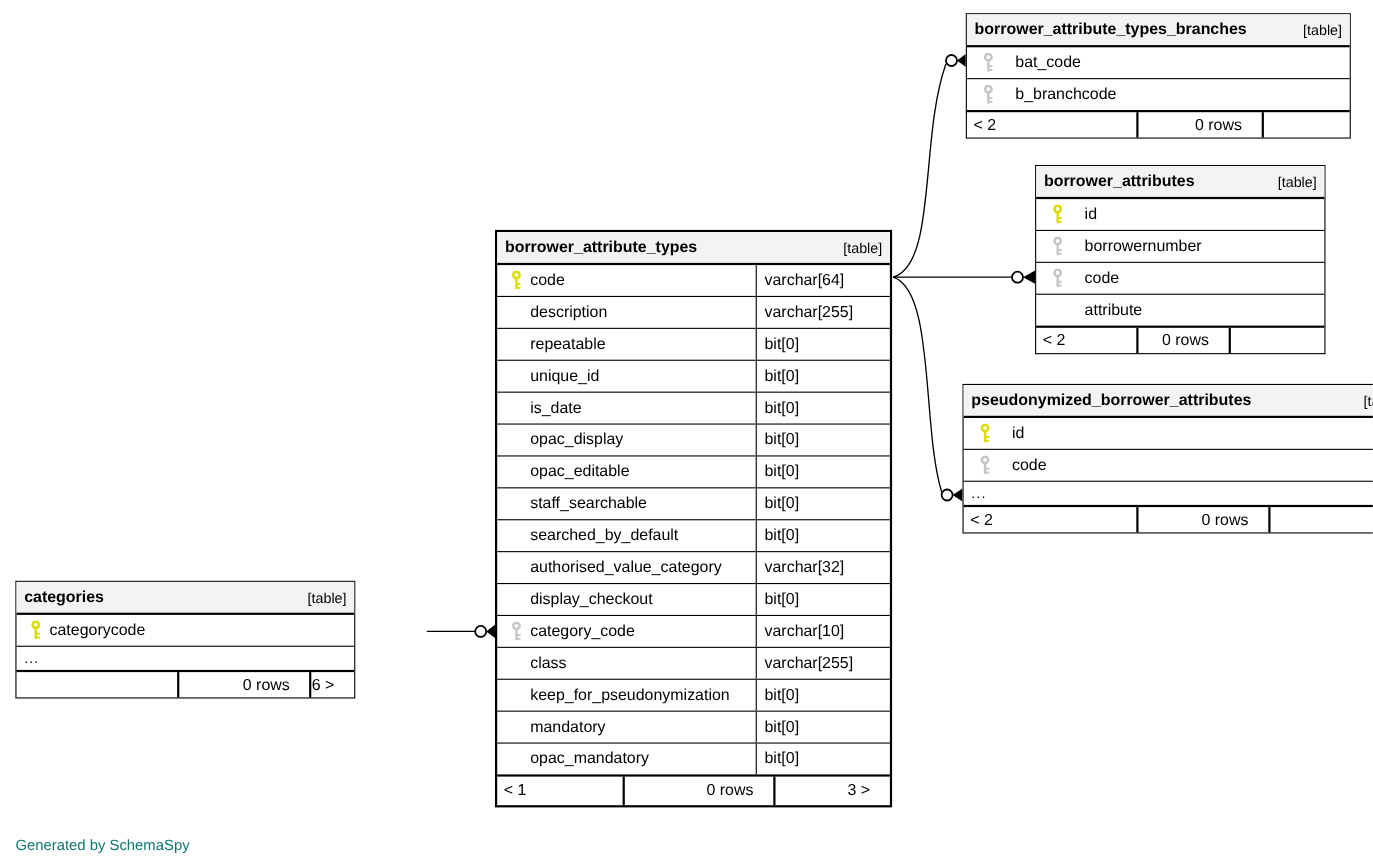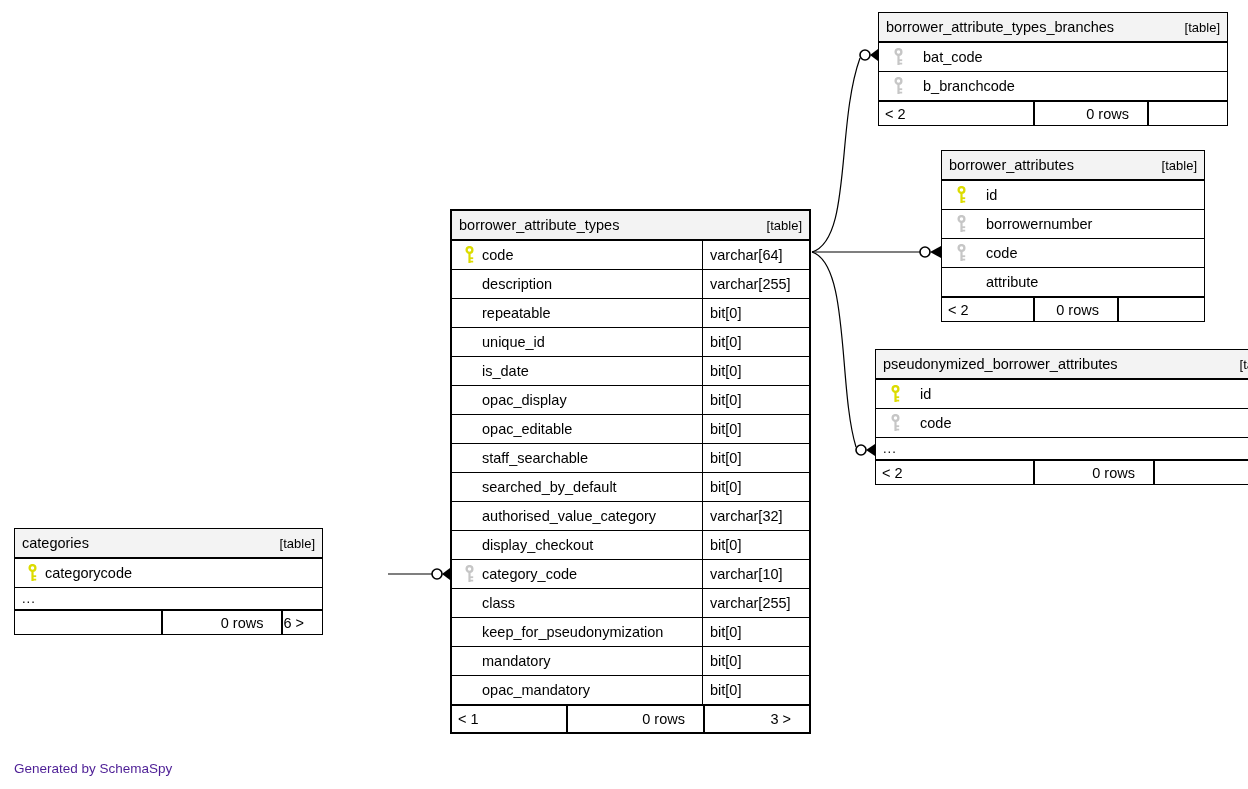--- a/index.html
+++ b/index.html
@@ -6,48 +6,48 @@
   body{
     width:1248px;height:789px;position:relative;background:#ffffff;
     font-family:"Liberation Sans",sans-serif;font-size:14.5px;color:#000;
     overflow:hidden;
   }
   #wires{position:absolute;left:0;top:0;z-index:0}
   .tbl{position:absolute;background:#fff;border:1px solid #000;box-sizing:border-box;z-index:1}
   .tbl.main{border-width:2px}
   .thead{display:flex;justify-content:space-between;align-items:center;height:28px;
     border-bottom:2px solid #000;background:#f3f3f3;padding:0 7px;cursor:pointer}
-  .title{font-weight:normal;white-space:nowrap}
+  .title{font-weight:bold;white-space:nowrap}
   .tag{font-size:13px;white-space:nowrap}
   .row{display:flex;align-items:center;height:28px;border-top:1px solid #000;padding-left:12px}
   .row.first{border-top:none}
   .key{width:11px;height:18px;margin-right:7px;flex:none}
   .tbl.wide .row{padding-left:14px}
   .tbl.wide .key{margin-right:19px}
   .key svg{display:block}
   .key.pk circle,.key.pk line{stroke:#dcdc00}
   .key.fk circle,.key.fk line{stroke:#c6c6c6}
   .cname{flex:1;white-space:nowrap}
-  .ctype{width:107px;flex:none;align-self:stretch;display:flex;align-items:center;
+  .ctype{width:122px;flex:none;align-self:stretch;display:flex;align-items:center;
     border-left:1px solid #000;padding-left:7px;box-sizing:border-box;white-space:nowrap}
   .erow{display:flex;align-items:center;height:21px;border-top:1px solid #000;
     padding-left:7px;font-size:13px;letter-spacing:1px}
   .tfoot{display:flex;align-items:stretch;border-top:2px solid #000;height:23px}
   .tbl.main .tfoot{height:26px}
   .fc{display:flex;align-items:center;box-sizing:border-box;white-space:nowrap}
   .fc.l{padding-left:6px;justify-content:flex-start}
   .fc.m,.fc.r{border-left:2px solid #000;padding-right:18px;justify-content:flex-end}
   .fc.r{flex:1}
   
   .t-central .fc.l{width:114px}.t-central .fc.m{width:137px}
   .t-categories .fc.l{width:150px}.t-categories .fc.m{width:124px}
   .t-branches .fc.l{width:154px}.t-branches .fc.m{width:114px}
   .t-battr .fc.l{width:91px}.t-battr .fc.m{width:84px}
   .t-pseudo .fc.l{width:157px}.t-pseudo .fc.m{width:120px}
-  #note{position:absolute;left:14px;top:761px;font-size:13.5px;color:#4c1d95;z-index:1}
+  #note{position:absolute;left:14px;top:761px;font-size:13.5px;color:#0f766e;z-index:1}
 </style>
 </head>
 <body>
 
 <svg id="wires" width="1248" height="789">
   <g>
     <path d="M 388 574 H 432" fill="none" stroke="#000" stroke-width="1.2"></path>
     <circle cx="437" cy="574" r="5" fill="#fff" stroke="#000" stroke-width="1.6"></circle>
     <polygon points="442,574 450,568 450,580" fill="#000"></polygon>
   </g>

